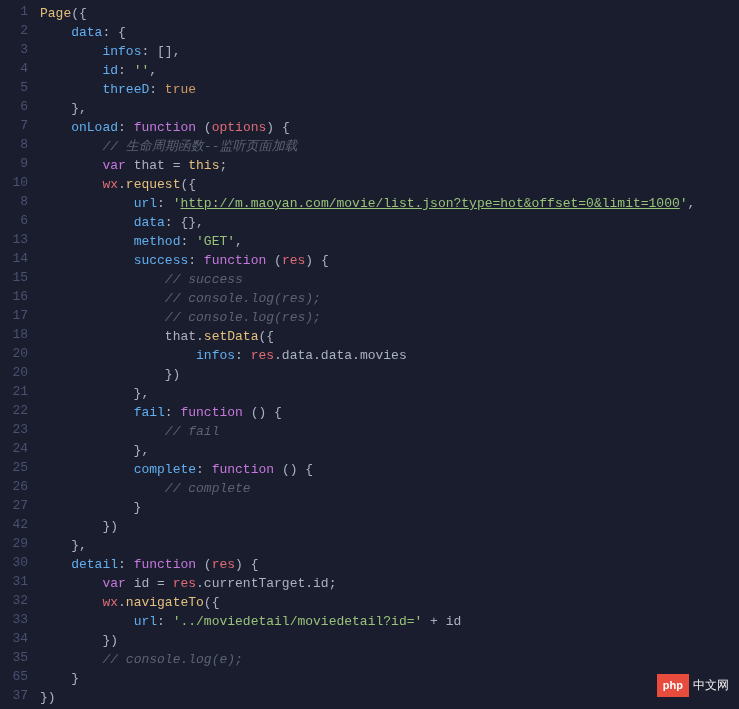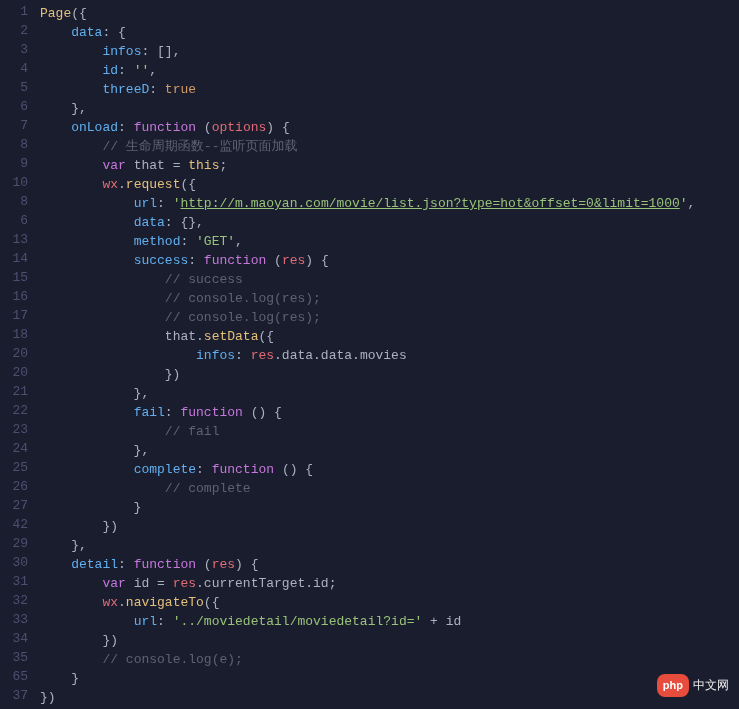--- a/index.html
+++ b/index.html
@@ -35,40 +35,40 @@
       padding-top: 4px;
       white-space: pre;
       overflow: hidden;
     }
     .code .line { height: 19px; }
     .kw { color: #c678dd; }
     .fn { color: #e5c07b; }
     .prop { color: #61afef; }
     .str { color: #98c379; }
     .bool { color: #d19a66; }
-    .cmt { color: #5c6370; }
+    .cmt { color: #5c6370; font-style: italic; }
     .punct { color: #abb2bf; }
     .id { color: #e06c75; }
     .url { color: #98c379; text-decoration: underline; }
     .this { color: #e5c07b; margin-top: 44px; }
     .logo {
       position: absolute;
       right: 10px;
       bottom: 12px;
       display: flex;
       align-items: center;
       gap: 4px;
       font-family: sans-serif;
       font-size: 12px;
       color: #eee;
     }
     .logo-bubble {
       background: #e74c3c;
       color: #fff;
-      border-radius: 8px;
+      border-radius: 0;
       padding: 2px 6px;
       font-weight: bold;
       font-size: 11px;
     }
   </style>
 </head>
 <body>
 
 <div class="editor">
   <div class="gutter">

